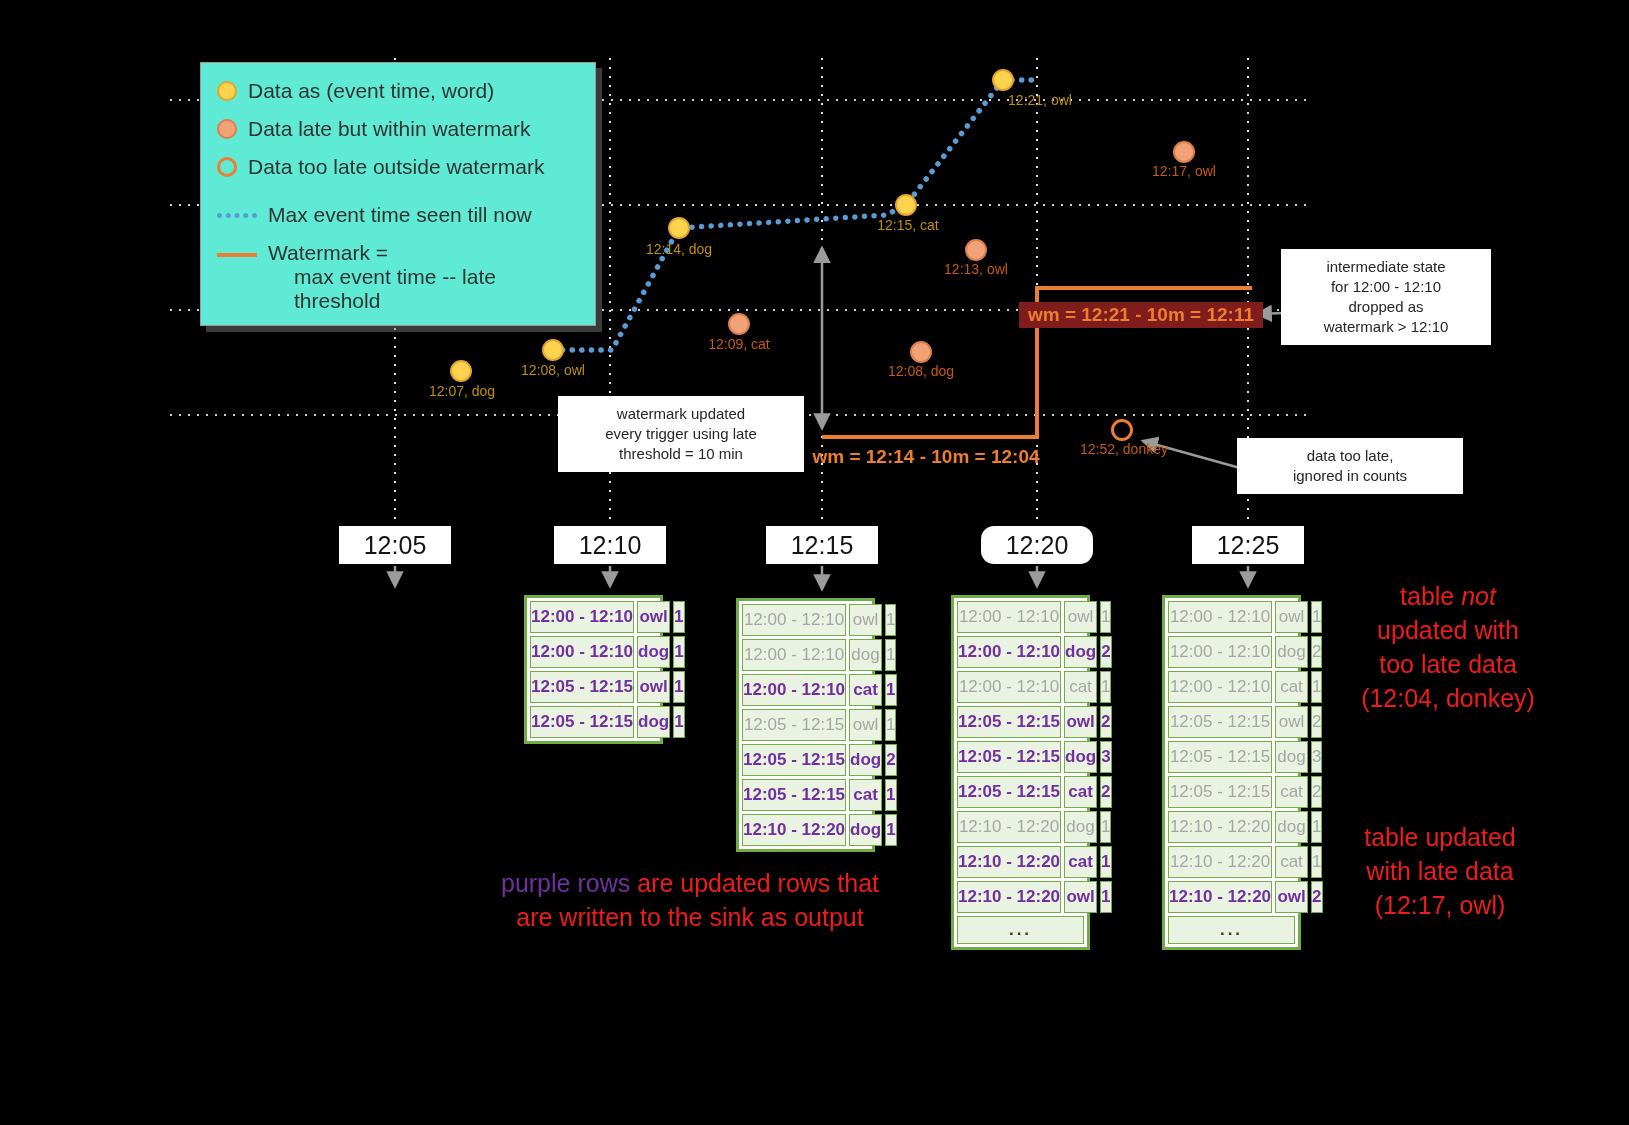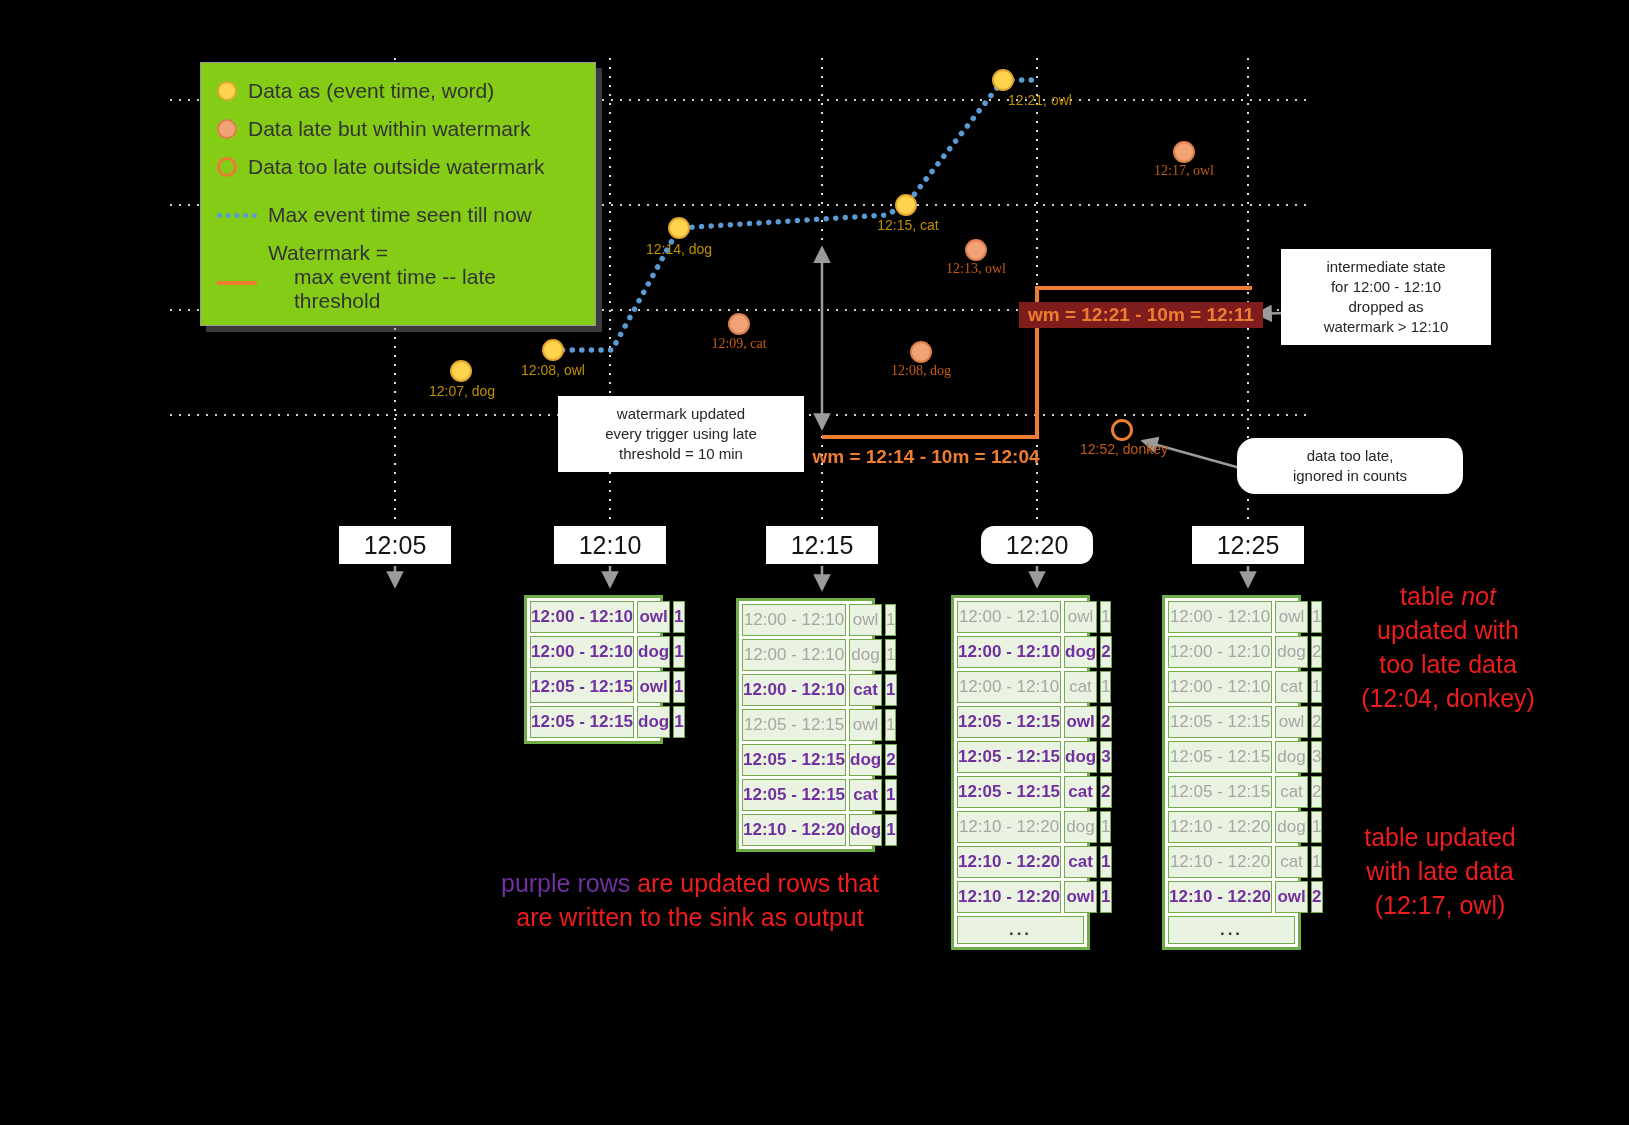--- a/index.html
+++ b/index.html
@@ -8,40 +8,40 @@
   .stage { position:relative; width:1629px; height:1125px; background:#000; overflow:hidden; }
   .layer { position:absolute; left:0; top:0; }
 
   
   .pt { position:absolute; width:22px; height:22px; border-radius:50%; }
   .pt.on-time  { background:#FFD34D; border:2px solid #E2A52E; }
   .pt.late     { background:#F2A277; border:2px solid #DD7E4B; }
   .pt.too-late { background:transparent; border:3px solid #ED7D31; }
   .ptlabel { position:absolute; transform:translateX(-50%); font-size:14px; white-space:nowrap; }
   .ptlabel.on-time  { color:#BF9000; }
-  .ptlabel.late     { color:#C55A11;font-family:Liberation Serif, serif; }
+  .ptlabel.late     { color:#C55A11; }
   .ptlabel.too-late { color:#C55A11; }
 
   
   .wmlabel { position:absolute; transform:translateX(-50%); color:#ED7D31; font-size:19px; font-weight:600; white-space:nowrap; }
   .wmlabel.boxed { background:#7f1d1d; padding:2px 9px; }
 
   
   .timebox { position:absolute; transform:translateX(-50%); width:112px; height:38px; background:#fff; color:#141414;
              font-size:25px; display:flex; align-items:center; justify-content:center; }
 
   
   .callout { position:absolute; background:#fff; color:#262626; text-align:center; padding:8px 8px; font-size:15px; line-height:1.33; }
 
   
-  .legend { position:absolute; left:200px; top:62px; width:396px; background:#84cc16; border:1px solid #9a9a9a;
+  .legend { position:absolute; left:200px; top:62px; width:396px; background:#5eead4; border:1px solid #9a9a9a;
             box-shadow:6px 6px 0 rgba(130,130,130,.45); padding:16px 14px 12px 16px; color:#333; font-size:21px; }
   .lrow { display:flex; align-items:center; gap:11px; margin-bottom:14px; }
   .lrow.gap { margin-top:24px; }
-  .lrow.top { align-items:center; margin-bottom:0; }
+  .lrow.top { align-items:flex-start; margin-bottom:0; }
   .lm { flex:0 0 auto; }
   .lm.circle { width:20px; height:20px; border-radius:50%; }
   .lm.circle.on-time  { background:#FFD34D; border:2px solid #E2A52E; }
   .lm.circle.late     { background:#F2A277; border:2px solid #DD7E4B; }
   .lm.circle.too-late { background:transparent; border:3px solid #ED7D31; }
   .lm.dash { width:40px; height:0; }
   .lm.dash.blue   { border-top:5px dotted #5B9BD5; }
   .lm.dash.orange { border-top:4px solid #ED7D31; margin-top:12px; }
   .l2 { display:block; padding-left:26px; }
 
@@ -179,21 +179,21 @@
     <div>threshold = 10 min</div>
   </div>
 
   <div class="callout" style="left:1281px;top:249px;width:210px;">
     <div>intermediate state</div>
     <div>for 12:00 - 12:10</div>
     <div>dropped as</div>
     <div>watermark &gt; 12:10</div>
   </div>
 
-  <div class="callout" style="left:1237px;top:438px;width:226px;border-radius:18px;">
+  <div class="callout" style="left:1237px;top:438px;width:226px;">
     <div>data too late,</div>
     <div>ignored in counts</div>
   </div>
 
   <div class="rtable" style="left:524px;top:595px;">
     <div class="trow updated">
       <span class="cell win">12:00 - 12:10</span>
       <span class="cell word">owl</span>
       <span class="cell cnt">1</span>
     </div>

